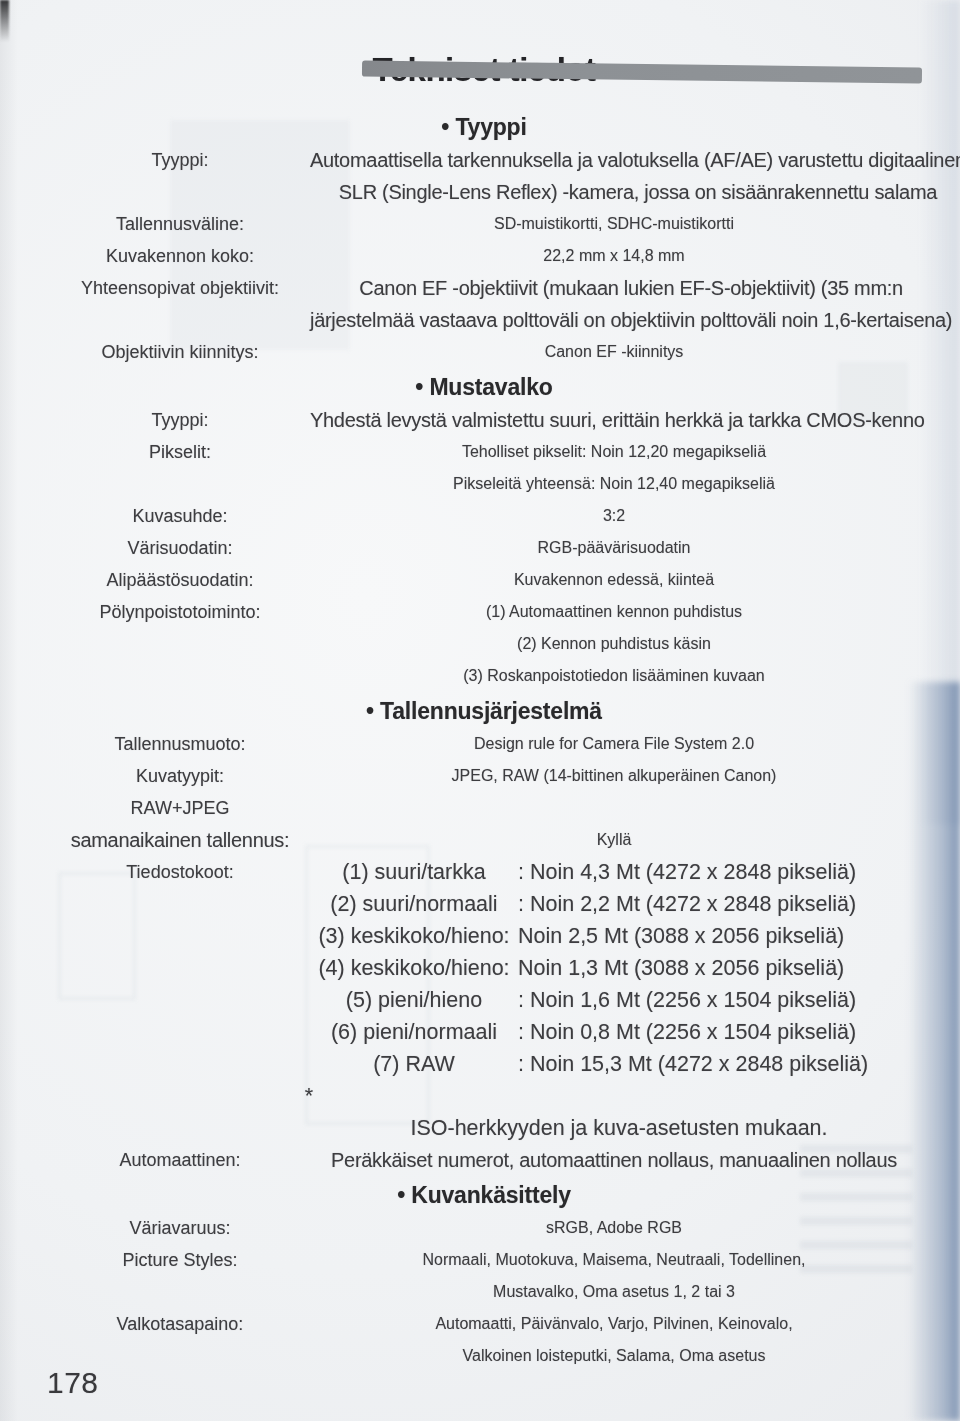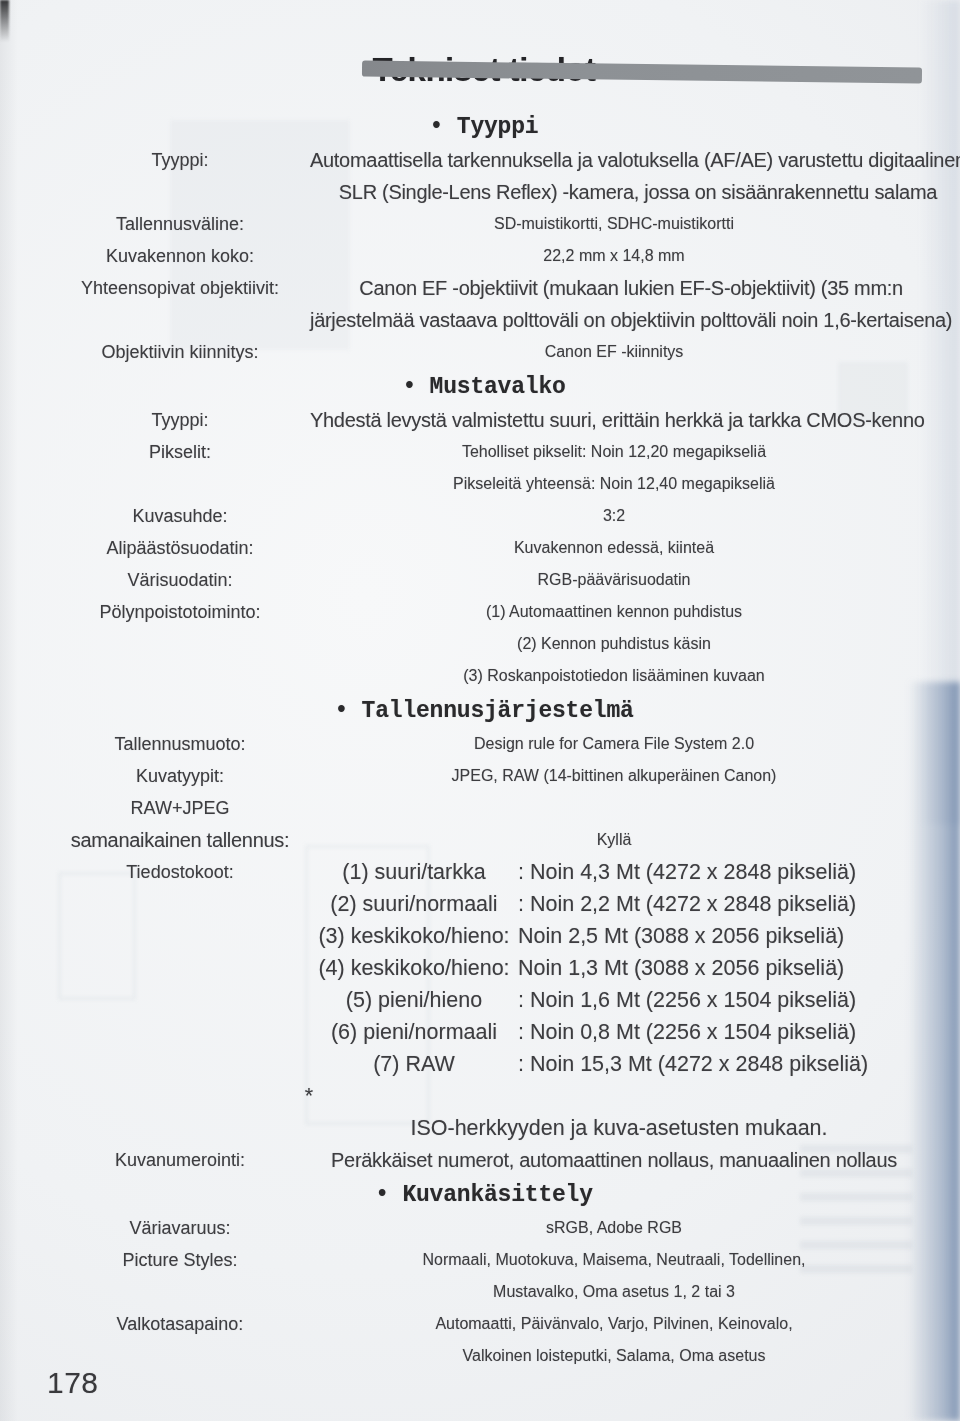--- a/index.html
+++ b/index.html
@@ -56,21 +56,21 @@
     line-height: 40px; white-space: nowrap;
   }
   .title-bar {
     position: absolute; left: 312px; top: 14px; width: 560px; height: 16px;
     background: linear-gradient(to right, #85888c, var(--title-bar, #8d9195) 40%, #909498);
     border-radius: 3px;
     transform: rotate(0.7deg);
   }
   .section-heading {
     font-size: 23px; font-weight: bold; color: #2a2a2c;
-    line-height: 34px; margin-top: 2px; letter-spacing: -0.2px; font-family: Liberation Mono, monospace;
+    line-height: 34px; margin-top: 2px; letter-spacing: -0.2px;
   }
   .row { display: flex; align-items: flex-start; }
   .label {
     width: 260px; flex: 0 0 260px; white-space: nowrap;
     font-size: 18px; line-height: 32px;
   }
   .value { flex: 1; }
   .vline { font-size: 16px; line-height: 32px; white-space: nowrap; }
   .cond  { font-size: 20px; letter-spacing: -0.3px; }
   .fs-row { display: flex; line-height: 32px; }
@@ -155,29 +155,29 @@
         <div class="vline">Pikseleitä yhteensä: Noin 12,40 megapikseliä</div>
       </div>
     </div>
     <div class="row">
       <div class="label">Kuvasuhde:</div>
       <div class="value">
         <div class="vline">3:2</div>
       </div>
     </div>
     <div class="row">
+      <div class="label">Värisuodatin:</div>
+      <div class="value">
+        <div class="vline">RGB-päävärisuodatin</div>
+      </div>
+    </div>
+    <div class="row">
       <div class="label">Alipäästösuodatin:</div>
       <div class="value">
         <div class="vline">Kuvakennon edessä, kiinteä</div>
-      </div>
-    </div>
-    <div class="row">
-      <div class="label">Värisuodatin:</div>
-      <div class="value">
-        <div class="vline">RGB-päävärisuodatin</div>
       </div>
     </div>
     <div class="row">
       <div class="label">Pölynpoistotoiminto:</div>
       <div class="value">
         <div class="vline">(1) Automaattinen kennon puhdistus</div>
         <div class="vline">(2) Kennon puhdistus käsin</div>
         <div class="vline">(3) Roskanpoistotiedon lisääminen kuvaan</div>
       </div>
     </div>
@@ -241,21 +241,21 @@
     <div class="row">
       <div class="label"></div>
       <div class="value footnote">
         <div class="fn-line1">
           <span class="fn-marker">*</span>
         </div>
         <div class="fn-line2">ISO-herkkyyden ja kuva-asetusten mukaan.</div>
       </div>
     </div>
     <div class="row">
-      <div class="label">Kuvanumerointi:</div>
+      <div class="label">Automaattinen:</div>
       <div class="value">
         <div class="vline cond">Peräkkäiset numerot, automaattinen nollaus, manuaalinen nollaus</div>
       </div>
     </div>
 
     <div class="section-heading">• Kuvankäsittely</div>
     <div class="row">
       <div class="label">Väriavaruus:</div>
       <div class="value">
         <div class="vline">sRGB, Adobe RGB</div>

